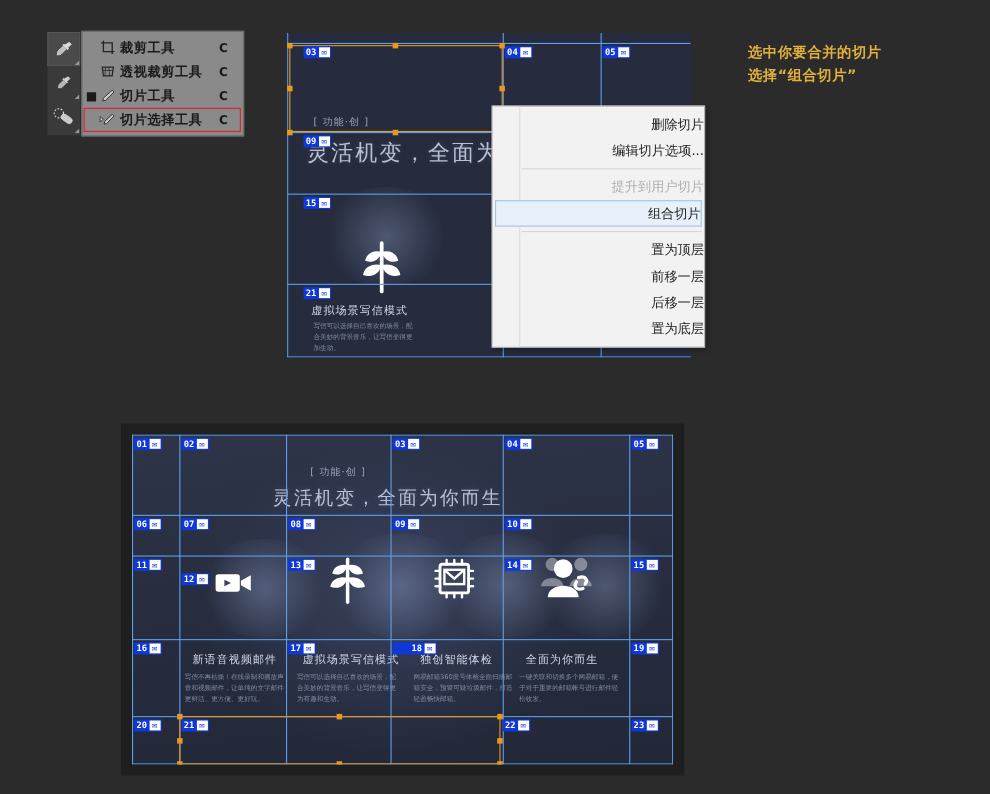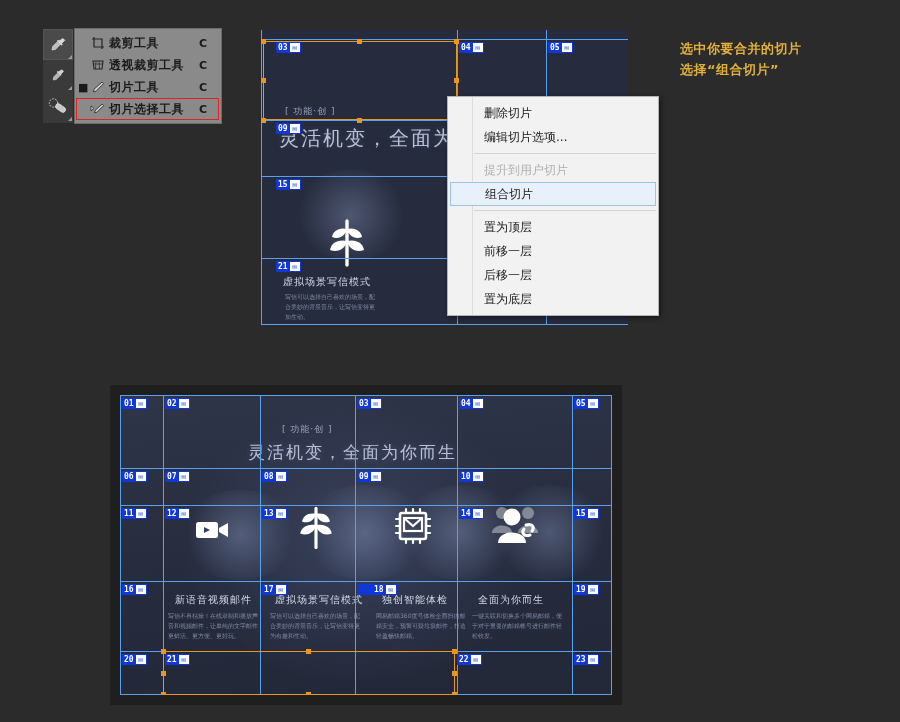--- a/index.html
+++ b/index.html
@@ -141,25 +141,26 @@
     pointer-events: none;
   }
   .art-icon {
     position: absolute; color: #ffffff;
     display: flex; align-items: center; justify-content: center;
   }
 
   
   .ctx-menu {
     position: absolute; left: 447px; top: 96px;
-    width: 212px; background: #f2f2f2;
+    width: 194px; background: #f2f2f2;
     border: 1px solid #b4b4b4;
     box-shadow: 2px 2px 5px rgba(0,0,0,.45);
     padding: 4px 0 4px 0;
     font-family: "DejaVu Sans", sans-serif;
+    text-align: right;
   }
   .ctx-menu .strip {
     position: absolute; left: 0; top: 0; bottom: 0; width: 25px;
     background: #f2f2f2; border-right: 1px solid #dcdcdc;
   }
   .ctx-item {
     position: relative; height: 24px; line-height: 24px;
     padding-left: 36px; font-size: 12px; color: #1b1b1b;
     white-space: nowrap;
   }
@@ -507,21 +508,21 @@
         </div>
       <div class="badge" style="left:339px; top:76px;">
         <span class="num">10</span>
           <span class="sym">✉</span>
         </div>
 
       <div class="badge" style="left:2px;   top:113px;">
         <span class="num">11</span>
           <span class="sym">✉</span>
         </div>
-      <div class="badge" style="left:45px;  top:113px;">
+      <div class="badge" style="left:45px;  top:126px;">
         <span class="num">12</span>
           <span class="sym">✉</span>
         </div>
       <div class="badge" style="left:142px; top:113px;">
         <span class="num">13</span>
           <span class="sym">✉</span>
         </div>
       <div class="badge" style="left:339px; top:113px;">
         <span class="num">14</span>
           <span class="sym">✉</span>

